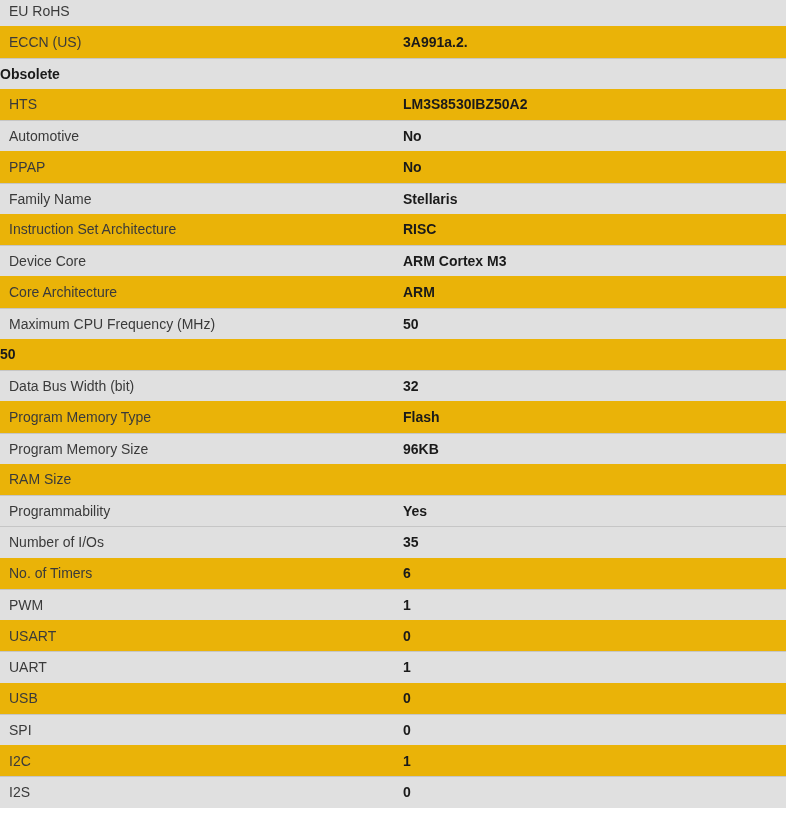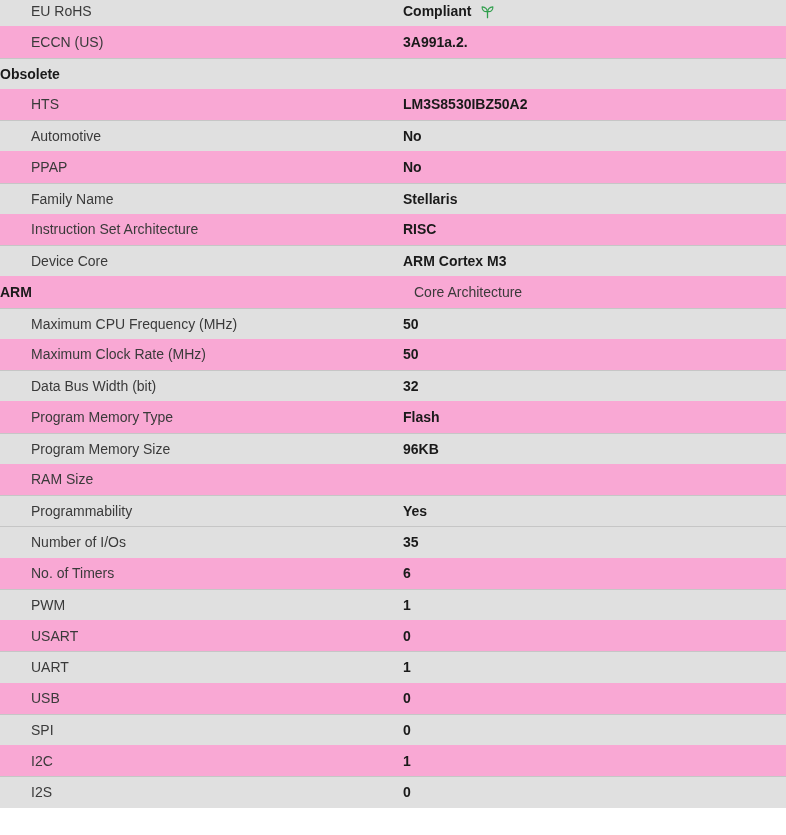--- a/index.html
+++ b/index.html
@@ -11,34 +11,34 @@
     font-family: "Liberation Sans", "DejaVu Sans", sans-serif;
   }
   .spec-table {
     width: 786px;
     margin-top: -5px;
   }
   .row {
     display: flex;
     align-items: center;
     height: 31.25px;
-    background: #f9a8d4;
+    background: #eab308;
   }
   .row.alt {
     background: var(--row-alt-bg, #e0e0e0);
     border-top: 1px solid var(--row-border, #c6c6c6);
   }
   .cell {
     font-size: 14px;
     line-height: 1;
     white-space: nowrap;
   }
   .cell.label {
     width: 403px;
-    padding-left: 31px;
+    padding-left: 9px;
     color: var(--label-text, #3a3a3a);
     font-weight: 400;
   }
   .cell.value {
     flex: 1;
     display: flex;
     align-items: center;
     gap: 9px;
     color: var(--value-text, #1a1a1a);
     font-weight: 700;
@@ -48,197 +48,185 @@
     align-items: center;
     margin-top: 1px;
   }
 </style>
 </head>
 <body>
 
 <div class="spec-table">
   <div class="row alt">
     <div class="cell label">EU RoHS</div>
-    <div class="cell value">
-      <span class="value-text">Compliant</span>
-
-  <span class="leaf-icon">
-    <svg width="15" height="14" viewBox="0 0 16 15" fill="none" xmlns="http://www.w3.org/2000/svg">
-      <path class="leaf-stroke" d="M8 13.6 C8 10.4 8 8.8 8 6.8" stroke-width="1.4" stroke-linecap="round" stroke="#2f9e4c"></path>
-      <path class="leaf-stroke" d="M7.7 7.1 C7.7 4.4 5.5 2.4 2.2 2.0 C2.0 5.4 4.2 7.4 7.7 7.1 Z" stroke-width="1.2" stroke-linejoin="round" stroke="#2f9e4c"></path>
-      <path class="leaf-stroke" d="M8.3 7.1 C8.3 4.4 10.5 2.4 13.8 2.0 C14.0 5.4 11.8 7.4 8.3 7.1 Z" stroke-width="1.2" stroke-linejoin="round" stroke="#2f9e4c"></path>
-    </svg>
-  </span>
+  </div>
+
+  <div class="row">
+    <div class="cell label">ECCN (US)</div>
+    <div class="cell value">
+      <span class="value-text">3A991a.2.</span>
+    </div>
+  </div>
+
+  <div class="row alt">
+    <div class="cell value">
+      <span class="value-text">Obsolete</span>
+    </div>
+  </div>
+
+  <div class="row">
+    <div class="cell label">HTS</div>
+    <div class="cell value">
+      <span class="value-text">LM3S8530IBZ50A2</span>
+    </div>
+  </div>
+
+  <div class="row alt">
+    <div class="cell label">Automotive</div>
+    <div class="cell value">
+      <span class="value-text">No</span>
+    </div>
+  </div>
+
+  <div class="row">
+    <div class="cell label">PPAP</div>
+    <div class="cell value">
+      <span class="value-text">No</span>
+    </div>
+  </div>
+
+  <div class="row alt">
+    <div class="cell label">Family Name</div>
+    <div class="cell value">
+      <span class="value-text">Stellaris</span>
+    </div>
+  </div>
+
+  <div class="row">
+    <div class="cell label">Instruction Set Architecture</div>
+    <div class="cell value">
+      <span class="value-text">RISC</span>
+    </div>
+  </div>
+
+  <div class="row alt">
+    <div class="cell label">Device Core</div>
+    <div class="cell value">
+      <span class="value-text">ARM Cortex M3</span>
+    </div>
+  </div>
+
+  <div class="row">
+    <div class="cell label">Core Architecture</div>
+    <div class="cell value">
+      <span class="value-text">ARM</span>
+    </div>
+  </div>
+
+  <div class="row alt">
+    <div class="cell label">Maximum CPU Frequency (MHz)</div>
+    <div class="cell value">
+      <span class="value-text">50</span>
+    </div>
+  </div>
+
+  <div class="row">
+    <div class="cell value">
+      <span class="value-text">50</span>
+    </div>
+  </div>
+
+  <div class="row alt">
+    <div class="cell label">Data Bus Width (bit)</div>
+    <div class="cell value">
+      <span class="value-text">32</span>
+    </div>
+  </div>
+
+  <div class="row">
+    <div class="cell label">Program Memory Type</div>
+    <div class="cell value">
+      <span class="value-text">Flash</span>
+    </div>
+  </div>
+
+  <div class="row alt">
+    <div class="cell label">Program Memory Size</div>
+    <div class="cell value">
+      <span class="value-text">96KB</span>
+    </div>
+  </div>
+
+  <div class="row">
+    <div class="cell label">RAM Size</div>
+  </div>
+
+  <div class="row alt">
+    <div class="cell label">Programmability</div>
+    <div class="cell value">
+      <span class="value-text">Yes</span>
+    </div>
+  </div>
+
+
+  <div class="row alt">
+    <div class="cell label">Number of I/Os</div>
+    <div class="cell value">
+      <span class="value-text">35</span>
+    </div>
+  </div>
+
+  <div class="row">
+    <div class="cell label">No. of Timers</div>
+    <div class="cell value">
+      <span class="value-text">6</span>
+    </div>
+  </div>
+
+  <div class="row alt">
+    <div class="cell label">PWM</div>
+    <div class="cell value">
+      <span class="value-text">1</span>
+    </div>
+  </div>
+
+  <div class="row">
+    <div class="cell label">USART</div>
+    <div class="cell value">
+      <span class="value-text">0</span>
+    </div>
+  </div>
+
+  <div class="row alt">
+    <div class="cell label">UART</div>
+    <div class="cell value">
+      <span class="value-text">1</span>
+    </div>
+  </div>
+
+  <div class="row">
+    <div class="cell label">USB</div>
+    <div class="cell value">
+      <span class="value-text">0</span>
+    </div>
+  </div>
+
+  <div class="row alt">
+    <div class="cell label">SPI</div>
+    <div class="cell value">
+      <span class="value-text">0</span>
+    </div>
+  </div>
+
+  <div class="row">
+    <div class="cell label">I2C</div>
+    <div class="cell value">
+      <span class="value-text">1</span>
+    </div>
+  </div>
+
+  <div class="row alt">
+    <div class="cell label">I2S</div>
+    <div class="cell value">
+      <span class="value-text">0</span>
+    </div>
+  </div>
 </div>
-  </div>
-
-  <div class="row">
-    <div class="cell label">ECCN (US)</div>
-    <div class="cell value">
-      <span class="value-text">3A991a.2.</span>
-    </div>
-  </div>
-
-  <div class="row alt">
-    <div class="cell value">
-      <span class="value-text">Obsolete</span>
-    </div>
-  </div>
-
-  <div class="row">
-    <div class="cell label">HTS</div>
-    <div class="cell value">
-      <span class="value-text">LM3S8530IBZ50A2</span>
-    </div>
-  </div>
-
-  <div class="row alt">
-    <div class="cell label">Automotive</div>
-    <div class="cell value">
-      <span class="value-text">No</span>
-    </div>
-  </div>
-
-  <div class="row">
-    <div class="cell label">PPAP</div>
-    <div class="cell value">
-      <span class="value-text">No</span>
-    </div>
-  </div>
-
-  <div class="row alt">
-    <div class="cell label">Family Name</div>
-    <div class="cell value">
-      <span class="value-text">Stellaris</span>
-    </div>
-  </div>
-
-  <div class="row">
-    <div class="cell label">Instruction Set Architecture</div>
-    <div class="cell value">
-      <span class="value-text">RISC</span>
-    </div>
-  </div>
-
-  <div class="row alt">
-    <div class="cell label">Device Core</div>
-    <div class="cell value">
-      <span class="value-text">ARM Cortex M3</span>
-    </div>
-  </div>
-
-  <div class="row">
-    <div class="cell value">
-      <span class="value-text">ARM</span>
-    </div>
-    <div class="cell label">Core Architecture</div>
-  </div>
-
-  <div class="row alt">
-    <div class="cell label">Maximum CPU Frequency (MHz)</div>
-    <div class="cell value">
-      <span class="value-text">50</span>
-    </div>
-  </div>
-
-  <div class="row">
-    <div class="cell label">Maximum Clock Rate (MHz)</div>
-    <div class="cell value">
-      <span class="value-text">50</span>
-    </div>
-  </div>
-
-  <div class="row alt">
-    <div class="cell label">Data Bus Width (bit)</div>
-    <div class="cell value">
-      <span class="value-text">32</span>
-    </div>
-  </div>
-
-  <div class="row">
-    <div class="cell label">Program Memory Type</div>
-    <div class="cell value">
-      <span class="value-text">Flash</span>
-    </div>
-  </div>
-
-  <div class="row alt">
-    <div class="cell label">Program Memory Size</div>
-    <div class="cell value">
-      <span class="value-text">96KB</span>
-    </div>
-  </div>
-
-  <div class="row">
-    <div class="cell label">RAM Size</div>
-  </div>
-
-  <div class="row alt">
-    <div class="cell label">Programmability</div>
-    <div class="cell value">
-      <span class="value-text">Yes</span>
-    </div>
-  </div>
-
-
-  <div class="row alt">
-    <div class="cell label">Number of I/Os</div>
-    <div class="cell value">
-      <span class="value-text">35</span>
-    </div>
-  </div>
-
-  <div class="row">
-    <div class="cell label">No. of Timers</div>
-    <div class="cell value">
-      <span class="value-text">6</span>
-    </div>
-  </div>
-
-  <div class="row alt">
-    <div class="cell label">PWM</div>
-    <div class="cell value">
-      <span class="value-text">1</span>
-    </div>
-  </div>
-
-  <div class="row">
-    <div class="cell label">USART</div>
-    <div class="cell value">
-      <span class="value-text">0</span>
-    </div>
-  </div>
-
-  <div class="row alt">
-    <div class="cell label">UART</div>
-    <div class="cell value">
-      <span class="value-text">1</span>
-    </div>
-  </div>
-
-  <div class="row">
-    <div class="cell label">USB</div>
-    <div class="cell value">
-      <span class="value-text">0</span>
-    </div>
-  </div>
-
-  <div class="row alt">
-    <div class="cell label">SPI</div>
-    <div class="cell value">
-      <span class="value-text">0</span>
-    </div>
-  </div>
-
-  <div class="row">
-    <div class="cell label">I2C</div>
-    <div class="cell value">
-      <span class="value-text">1</span>
-    </div>
-  </div>
-
-  <div class="row alt">
-    <div class="cell label">I2S</div>
-    <div class="cell value">
-      <span class="value-text">0</span>
-    </div>
-  </div>
-</div>
 
 </body></html>

